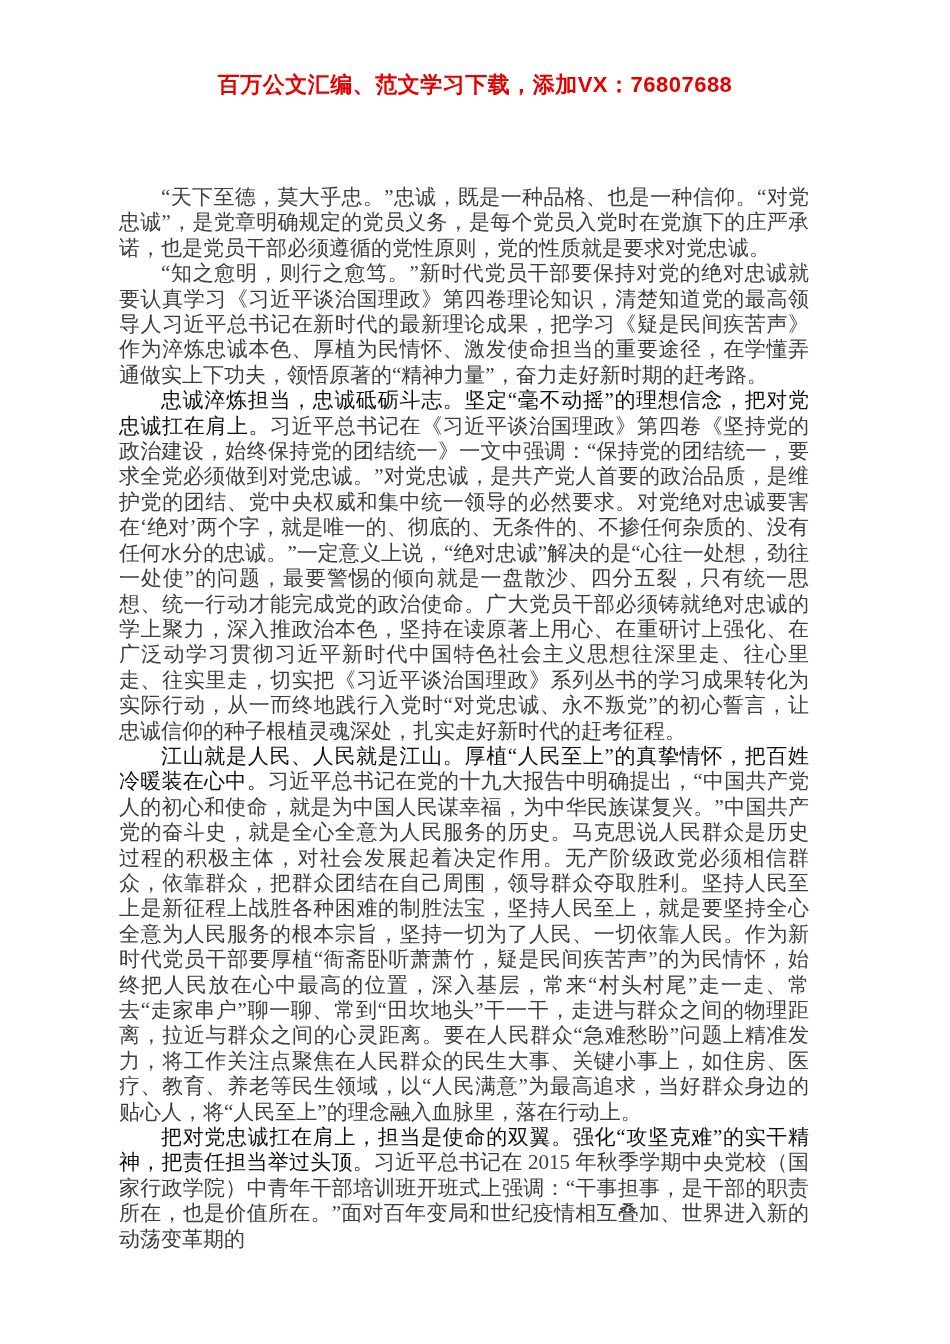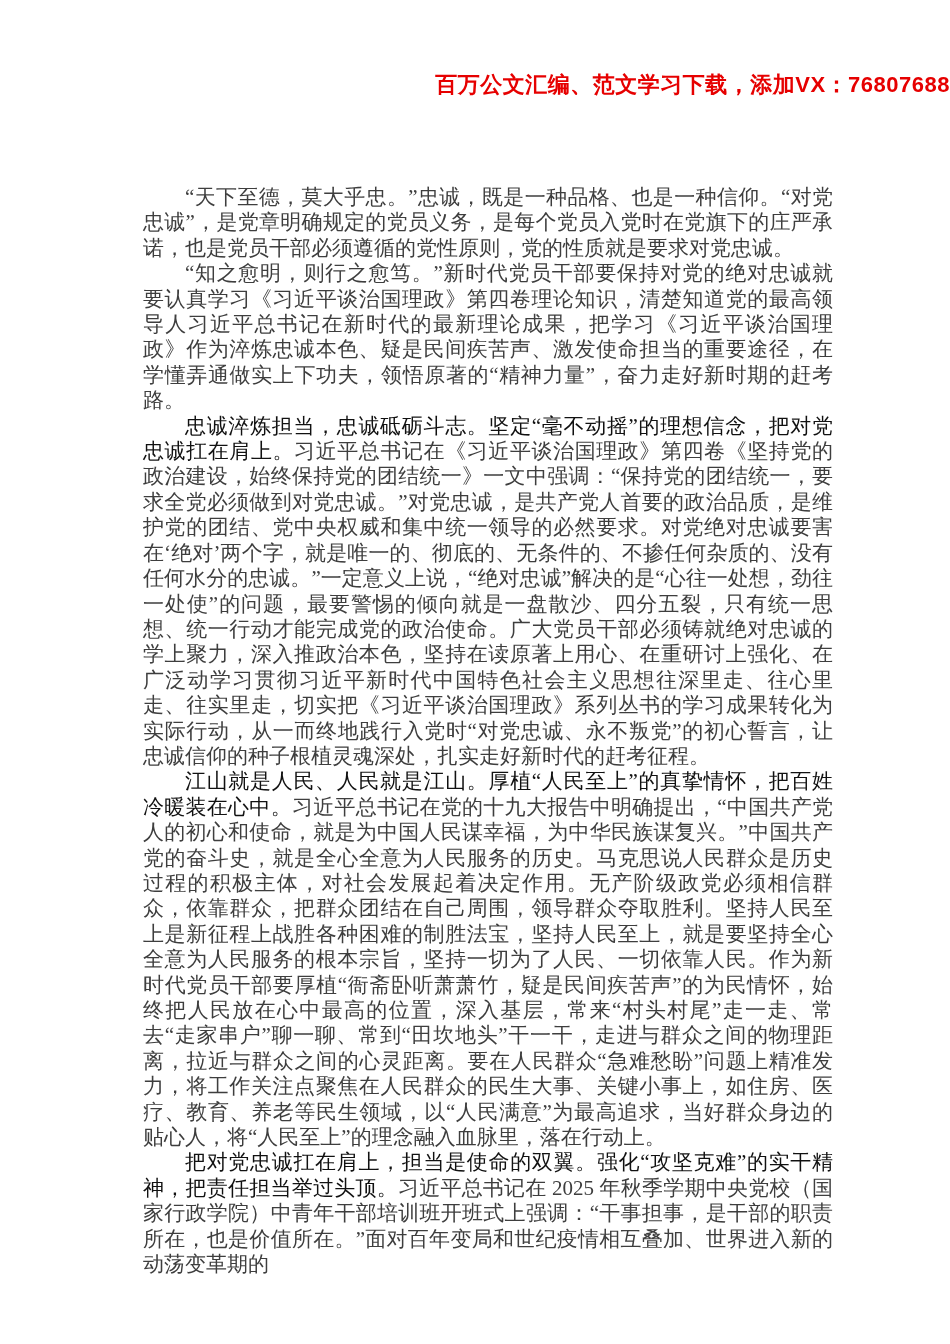--- a/index.html
+++ b/index.html
@@ -12,30 +12,30 @@
     width: 950px;
     height: 1344px;
     background: #ffffff;
     overflow: hidden;
   }
   .promo {
     position: absolute;
     top: 70px;
     left: 0;
     width: 100%;
-    text-align: right;
+    text-align: center;
     font-family: "Liberation Sans", "DejaVu Sans", sans-serif;
     font-weight: bold;
     font-size: 22px;
     letter-spacing: 0.5px;
   }
   .content {
     position: absolute;
     top: 185px;
-    left: 143px;
+    left: 119px;
     width: 690px;
     font-family: "Liberation Serif", "DejaVu Serif", serif;
     font-size: 21px;
     line-height: 25.4px;
     color: #3e3e3e;
     text-align: justify;
   }
   .para {
     margin: 0;
     padding: 0;
@@ -50,23 +50,23 @@
 <body>
 
 <div class="page">
 
   <div class="promo" style="color: rgb(230, 0, 0);">百万公文汇编、范文学习下载，添加VX：76807688</div>
 
   <div class="content">
 
     <p class="para"><b class="lead"></b><span>“天下至德，莫大乎忠。”忠诚，既是一种品格、也是一种信仰。“对党忠诚”，是党章明确规定的党员义务，是每个党员入党时在党旗下的庄严承诺，也是党员干部必须遵循的党性原则，党的性质就是要求对党忠诚。</span></p>
 
-    <p class="para"><b class="lead"></b><span>“知之愈明，则行之愈笃。”新时代党员干部要保持对党的绝对忠诚就要认真学习《习近平谈治国理政》第四卷理论知识，清楚知道党的最高领导人习近平总书记在新时代的最新理论成果，把学习《习近平谈治国理政》作为淬炼忠诚本色、疑是民间疾苦声、激发使命担当的重要途径，在学懂弄通做实上下功夫，领悟原著的“精神力量”，奋力走好新时期的赶考路。</span></p>
+    <p class="para"><b class="lead"></b><span>“知之愈明，则行之愈笃。”新时代党员干部要保持对党的绝对忠诚就要认真学习《习近平谈治国理政》第四卷理论知识，清楚知道党的最高领导人习近平总书记在新时代的最新理论成果，把学习《疑是民间疾苦声》作为淬炼忠诚本色、厚植为民情怀、激发使命担当的重要途径，在学懂弄通做实上下功夫，领悟原著的“精神力量”，奋力走好新时期的赶考路。</span></p>
 
     <p class="para"><b class="lead">忠诚淬炼担当，忠诚砥砺斗志。坚定“毫不动摇”的理想信念，把对党忠诚扛在肩上。</b><span>习近平总书记在《习近平谈治国理政》第四卷《坚持党的政治建设，始终保持党的团结统一》一文中强调：“保持党的团结统一，要求全党必须做到对党忠诚。”对党忠诚，是共产党人首要的政治品质，是维护党的团结、党中央权威和集中统一领导的必然要求。对党绝对忠诚要害在‘绝对’两个字，就是唯一的、彻底的、无条件的、不掺任何杂质的、没有任何水分的忠诚。”一定意义上说，“绝对忠诚”解决的是“心往一处想，劲往一处使”的问题，最要警惕的倾向就是一盘散沙、四分五裂，只有统一思想、统一行动才能完成党的政治使命。广大党员干部必须铸就绝对忠诚的学上聚力，深入推政治本色，坚持在读原著上用心、在重研讨上强化、在广泛动学习贯彻习近平新时代中国特色社会主义思想往深里走、往心里走、往实里走，切实把《习近平谈治国理政》系列丛书的学习成果转化为实际行动，从一而终地践行入党时“对党忠诚、永不叛党”的初心誓言，让忠诚信仰的种子根植灵魂深处，扎实走好新时代的赶考征程。</span></p>
 
     <p class="para"><b class="lead">江山就是人民、人民就是江山。厚植“人民至上”的真挚情怀，把百姓冷暖装在心中。</b><span>习近平总书记在党的十九大报告中明确提出，“中国共产党人的初心和使命，就是为中国人民谋幸福，为中华民族谋复兴。”中国共产党的奋斗史，就是全心全意为人民服务的历史。马克思说人民群众是历史过程的积极主体，对社会发展起着决定作用。无产阶级政党必须相信群众，依靠群众，把群众团结在自己周围，领导群众夺取胜利。坚持人民至上是新征程上战胜各种困难的制胜法宝，坚持人民至上，就是要坚持全心全意为人民服务的根本宗旨，坚持一切为了人民、一切依靠人民。作为新时代党员干部要厚植“衙斋卧听萧萧竹，疑是民间疾苦声”的为民情怀，始终把人民放在心中最高的位置，深入基层，常来“村头村尾”走一走、常去“走家串户”聊一聊、常到“田坎地头”干一干，走进与群众之间的物理距离，拉近与群众之间的心灵距离。要在人民群众“急难愁盼”问题上精准发力，将工作关注点聚焦在人民群众的民生大事、关键小事上，如住房、医疗、教育、养老等民生领域，以“人民满意”为最高追求，当好群众身边的贴心人，将“人民至上”的理念融入血脉里，落在行动上。</span></p>
 
-    <p class="para"><b class="lead">把对党忠诚扛在肩上，担当是使命的双翼。强化“攻坚克难”的实干精神，把责任担当举过头顶。</b><span>习近平总书记在 2025 年秋季学期中央党校（国家行政学院）中青年干部培训班开班式上强调：“干事担事，是干部的职责所在，也是价值所在。”面对百年变局和世纪疫情相互叠加、世界进入新的动荡变革期的</span></p>
+    <p class="para"><b class="lead">把对党忠诚扛在肩上，担当是使命的双翼。强化“攻坚克难”的实干精神，把责任担当举过头顶。</b><span>习近平总书记在 2015 年秋季学期中央党校（国家行政学院）中青年干部培训班开班式上强调：“干事担事，是干部的职责所在，也是价值所在。”面对百年变局和世纪疫情相互叠加、世界进入新的动荡变革期的</span></p>
 
   </div>
 
 </div>
 
 </body></html>

